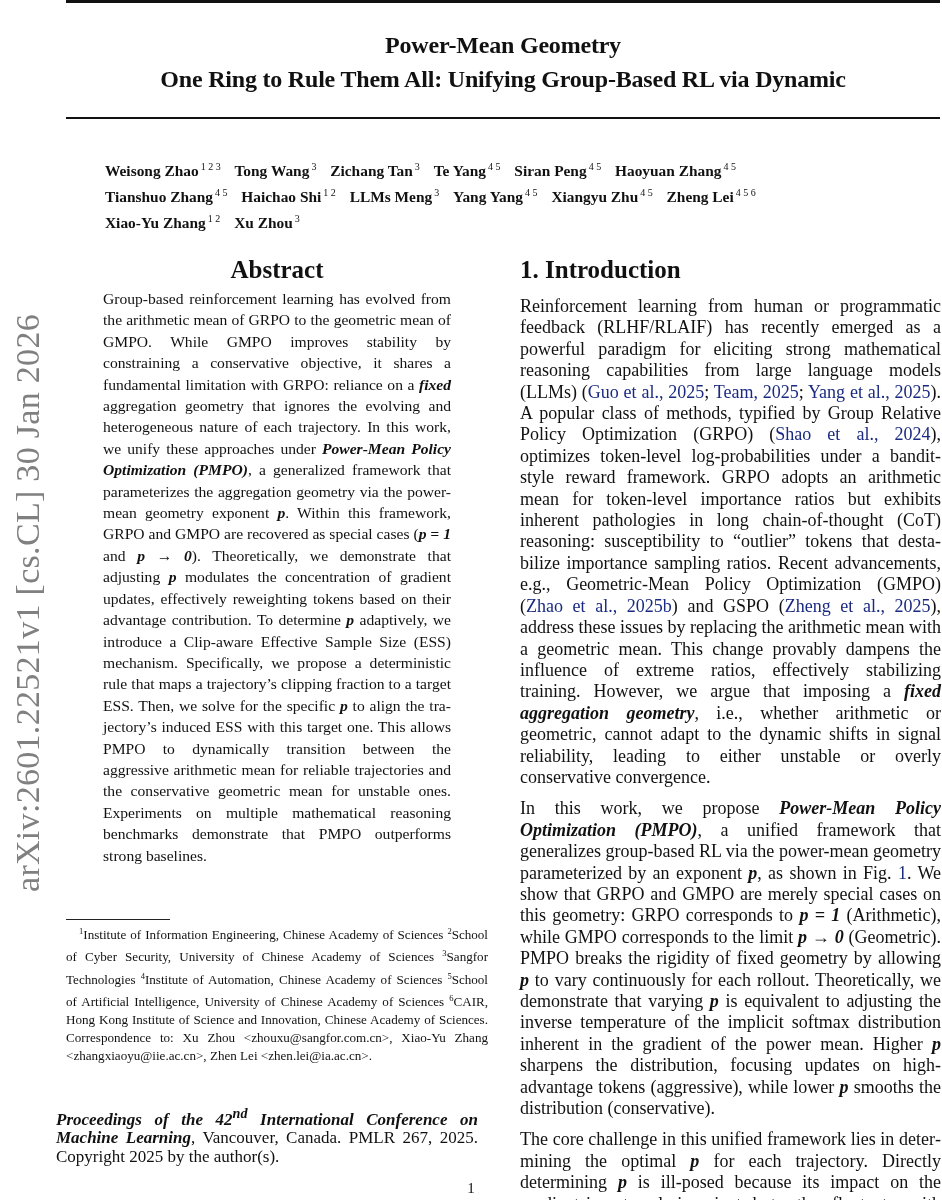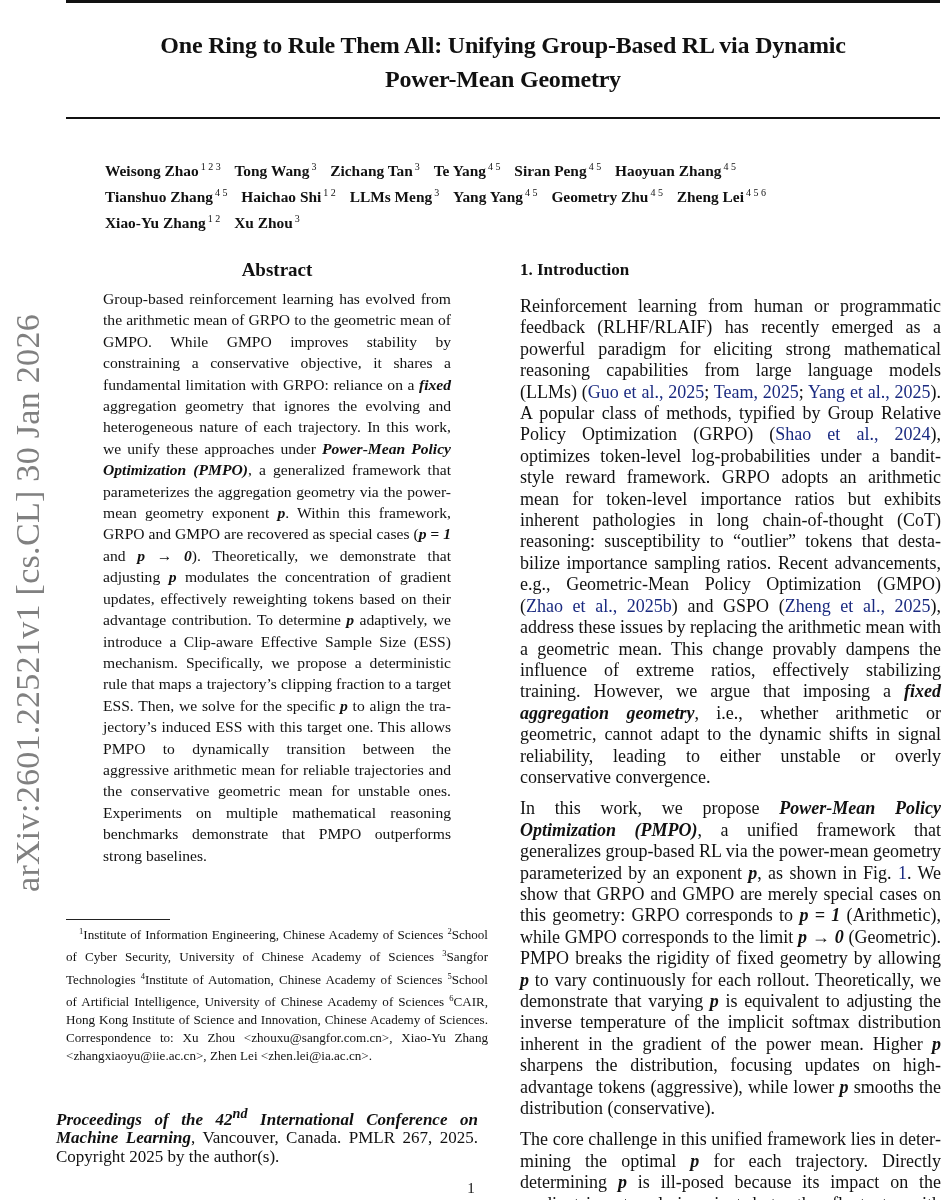--- a/index.html
+++ b/index.html
@@ -23,65 +23,65 @@
   .author sup { font-weight:normal; font-size:10px; margin-left:2px; }
   #sidebar {
     position:absolute; left:-296px; top:583px; width:648px; height:40px;
     transform:rotate(-90deg); transform-origin:center center;
     font-size:34px; line-height:40px; color:#808080; text-align:center; white-space:nowrap;
     letter-spacing:0.3px;
   }
   .col-left { position:absolute; left:66px; top:256px; width:422px; }
   .col-right { position:absolute; left:520px; top:256px; width:421px; }
   #abstract-heading {
-    text-align:center; font-weight:bold; font-size:19px; line-height:28px; margin:0 0 4px 0;
+    text-align:center; font-weight:bold; font-size:25px; line-height:28px; margin:0 0 4px 0;
   }
   #abstract-body {
     margin:0 37px 0 37px; font-size:15.6px; line-height:21.4px; text-align:justify;
     hyphens:manual;
   }
-  #intro-heading { font-weight:bold; font-size:17px; line-height:28px; margin:0 0 12px 0; }
+  #intro-heading { font-weight:bold; font-size:25px; line-height:28px; margin:0 0 12px 0; }
   .para { font-size:18px; line-height:21.4px; text-align:justify; margin:0 0 10px 0; }
   .cite { color:#1a2a80; }
   i, .it { font-style:italic;font-weight:bold; }
   #footnote-rule { position:absolute; left:66px; top:919px; width:104px; height:1px; background:#222; }
   #footnotes {
     position:absolute; left:66px; top:922px; width:422px;
     font-size:13.1px; line-height:18px; text-align:justify;
   }
   #footnotes sup { font-size:8.5px; }
   #proceedings {
     position:absolute; left:56px; top:1104px; width:422px;
     font-size:17px; line-height:18.5px; text-align:justify;
   }
   #page-number { position:absolute; left:0; top:1180px; width:942px; text-align:center; font-size:15px; }
 </style>
 </head>
 <body>
 
 <div class="rule" id="top-rule"></div>
 <div id="title">
+  <div>Power-Mean Geometry</div>
   <div>One Ring to Rule Them All: Unifying Group-Based RL via Dynamic</div>
-  <div>Power-Mean Geometry</div>
 </div>
 <div class="rule" id="bottom-rule"></div>
 
 <div id="authors">
   <span class="author"><span>Weisong Zhao</span><sup>1 2 3</sup></span>
   <span class="author"><span>Tong Wang</span><sup>3</sup></span>
   <span class="author"><span>Zichang Tan</span><sup>3</sup></span>
   <span class="author"><span>Te Yang</span><sup>4 5</sup></span>
   <span class="author"><span>Siran Peng</span><sup>4 5</sup></span>
   <span class="author"><span>Haoyuan Zhang</span><sup>4 5</sup></span>
   <br>
   <span class="author"><span>Tianshuo Zhang</span><sup>4 5</sup></span>
   <span class="author"><span>Haichao Shi</span><sup>1 2</sup></span>
   <span class="author"><span>LLMs Meng</span><sup>3</sup></span>
   <span class="author"><span>Yang Yang</span><sup>4 5</sup></span>
-  <span class="author"><span>Geometry Zhu</span><sup>4 5</sup></span>
+  <span class="author"><span>Xiangyu Zhu</span><sup>4 5</sup></span>
   <span class="author"><span>Zheng Lei</span><sup>4 5 6</sup></span>
   <br>
   <span class="author"><span>Xiao-Yu Zhang</span><sup>1 2</sup></span>
   <span class="author"><span>Xu Zhou</span><sup>3</sup></span>
 </div>
 
 <div id="sidebar">arXiv:2601.22521v1  [cs.CL]  30 Jan 2026</div>
 
 <div class="col-left">
   <div id="abstract-heading">Abstract</div>

